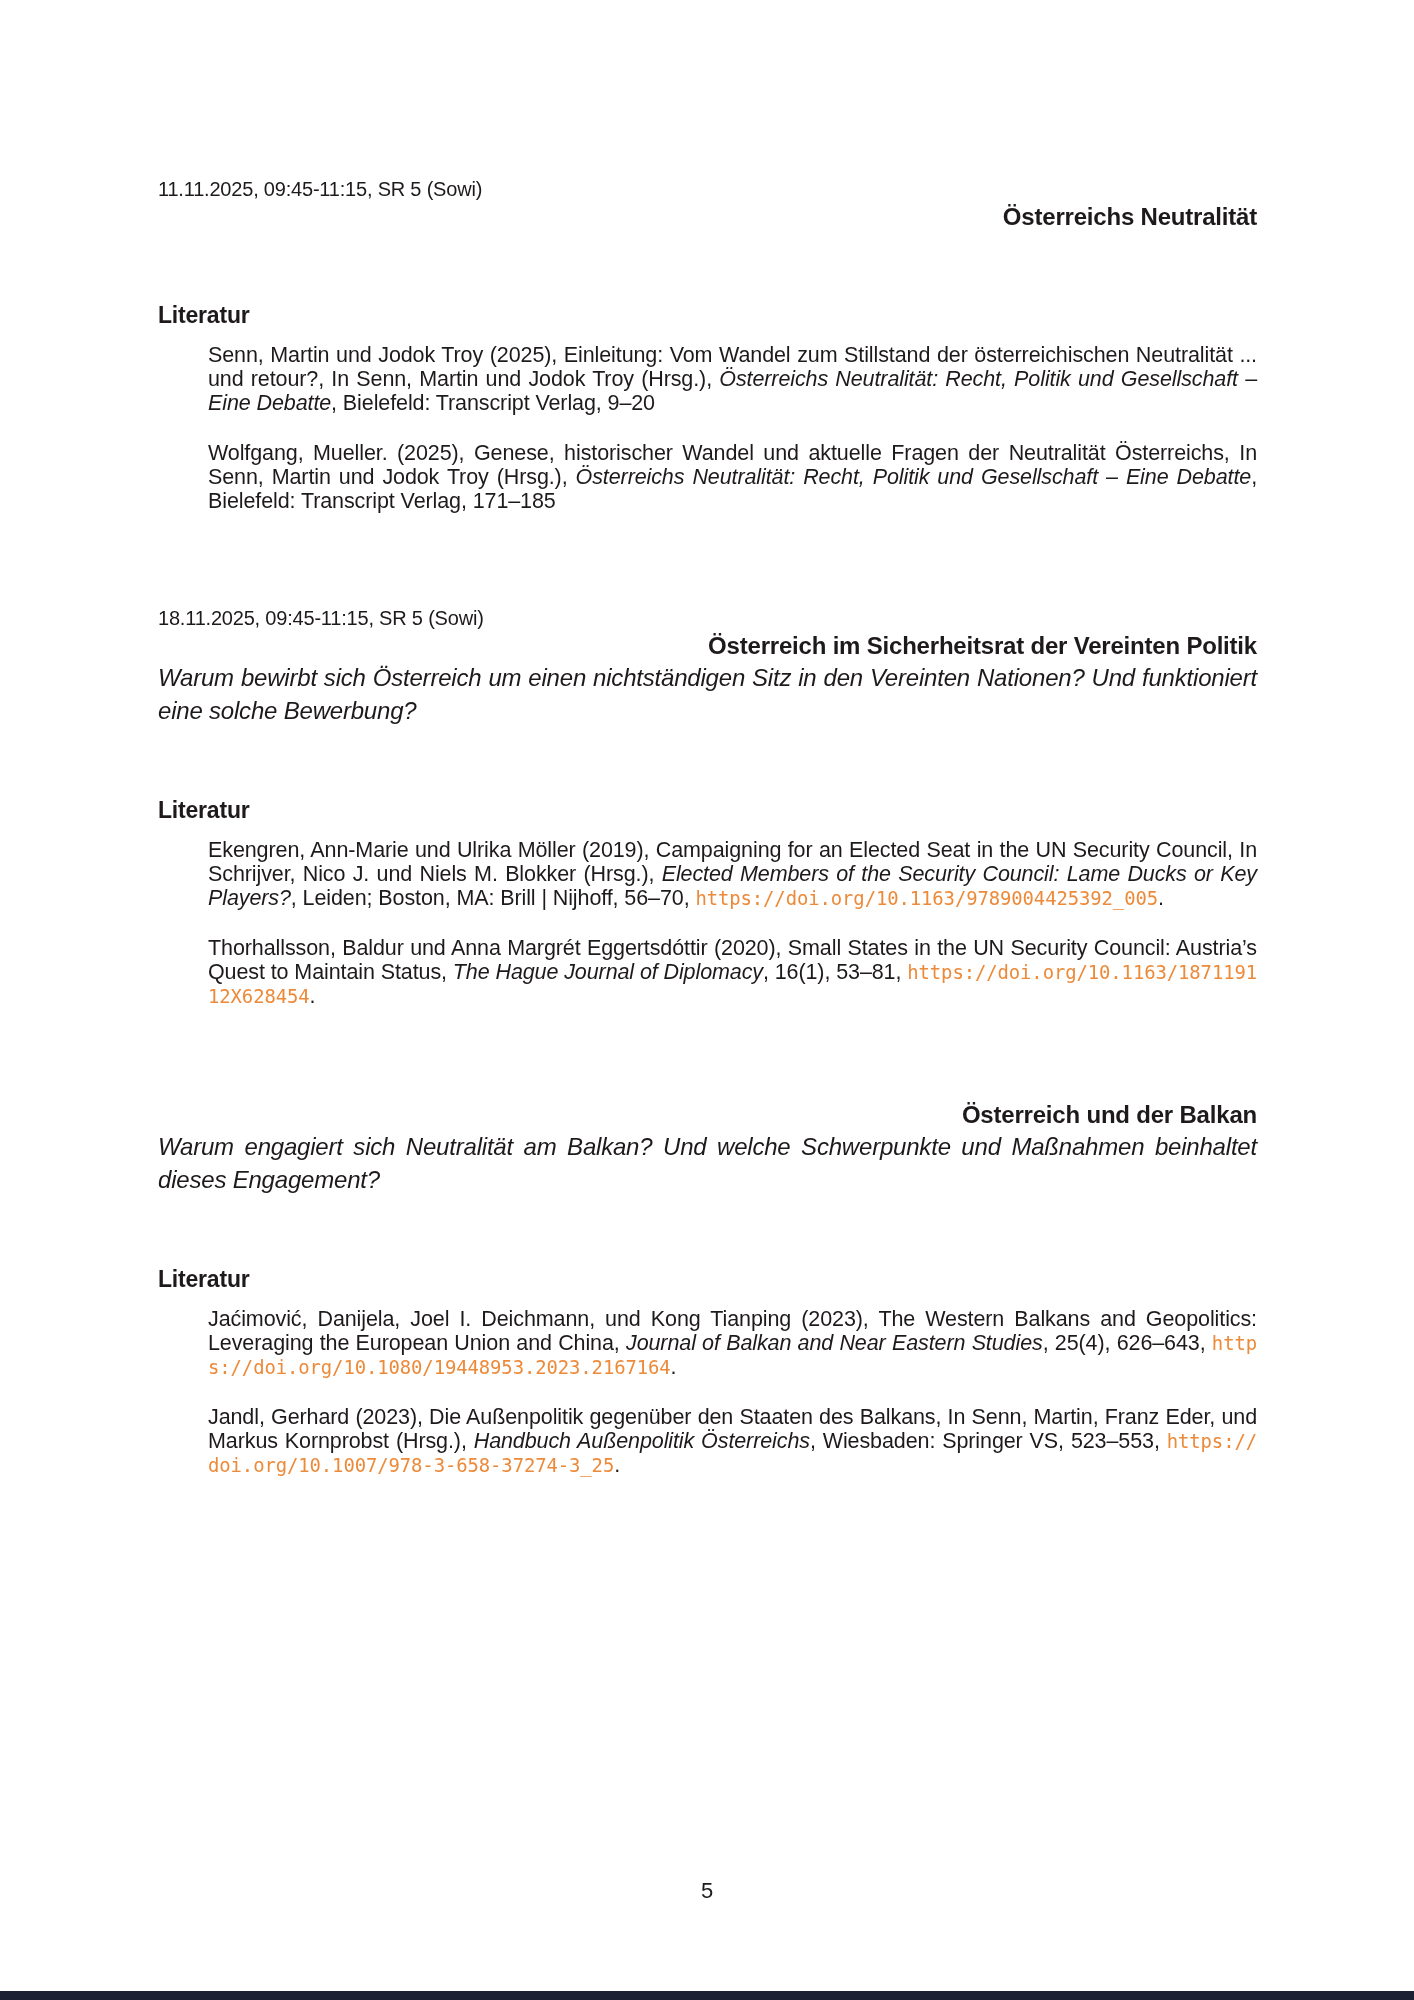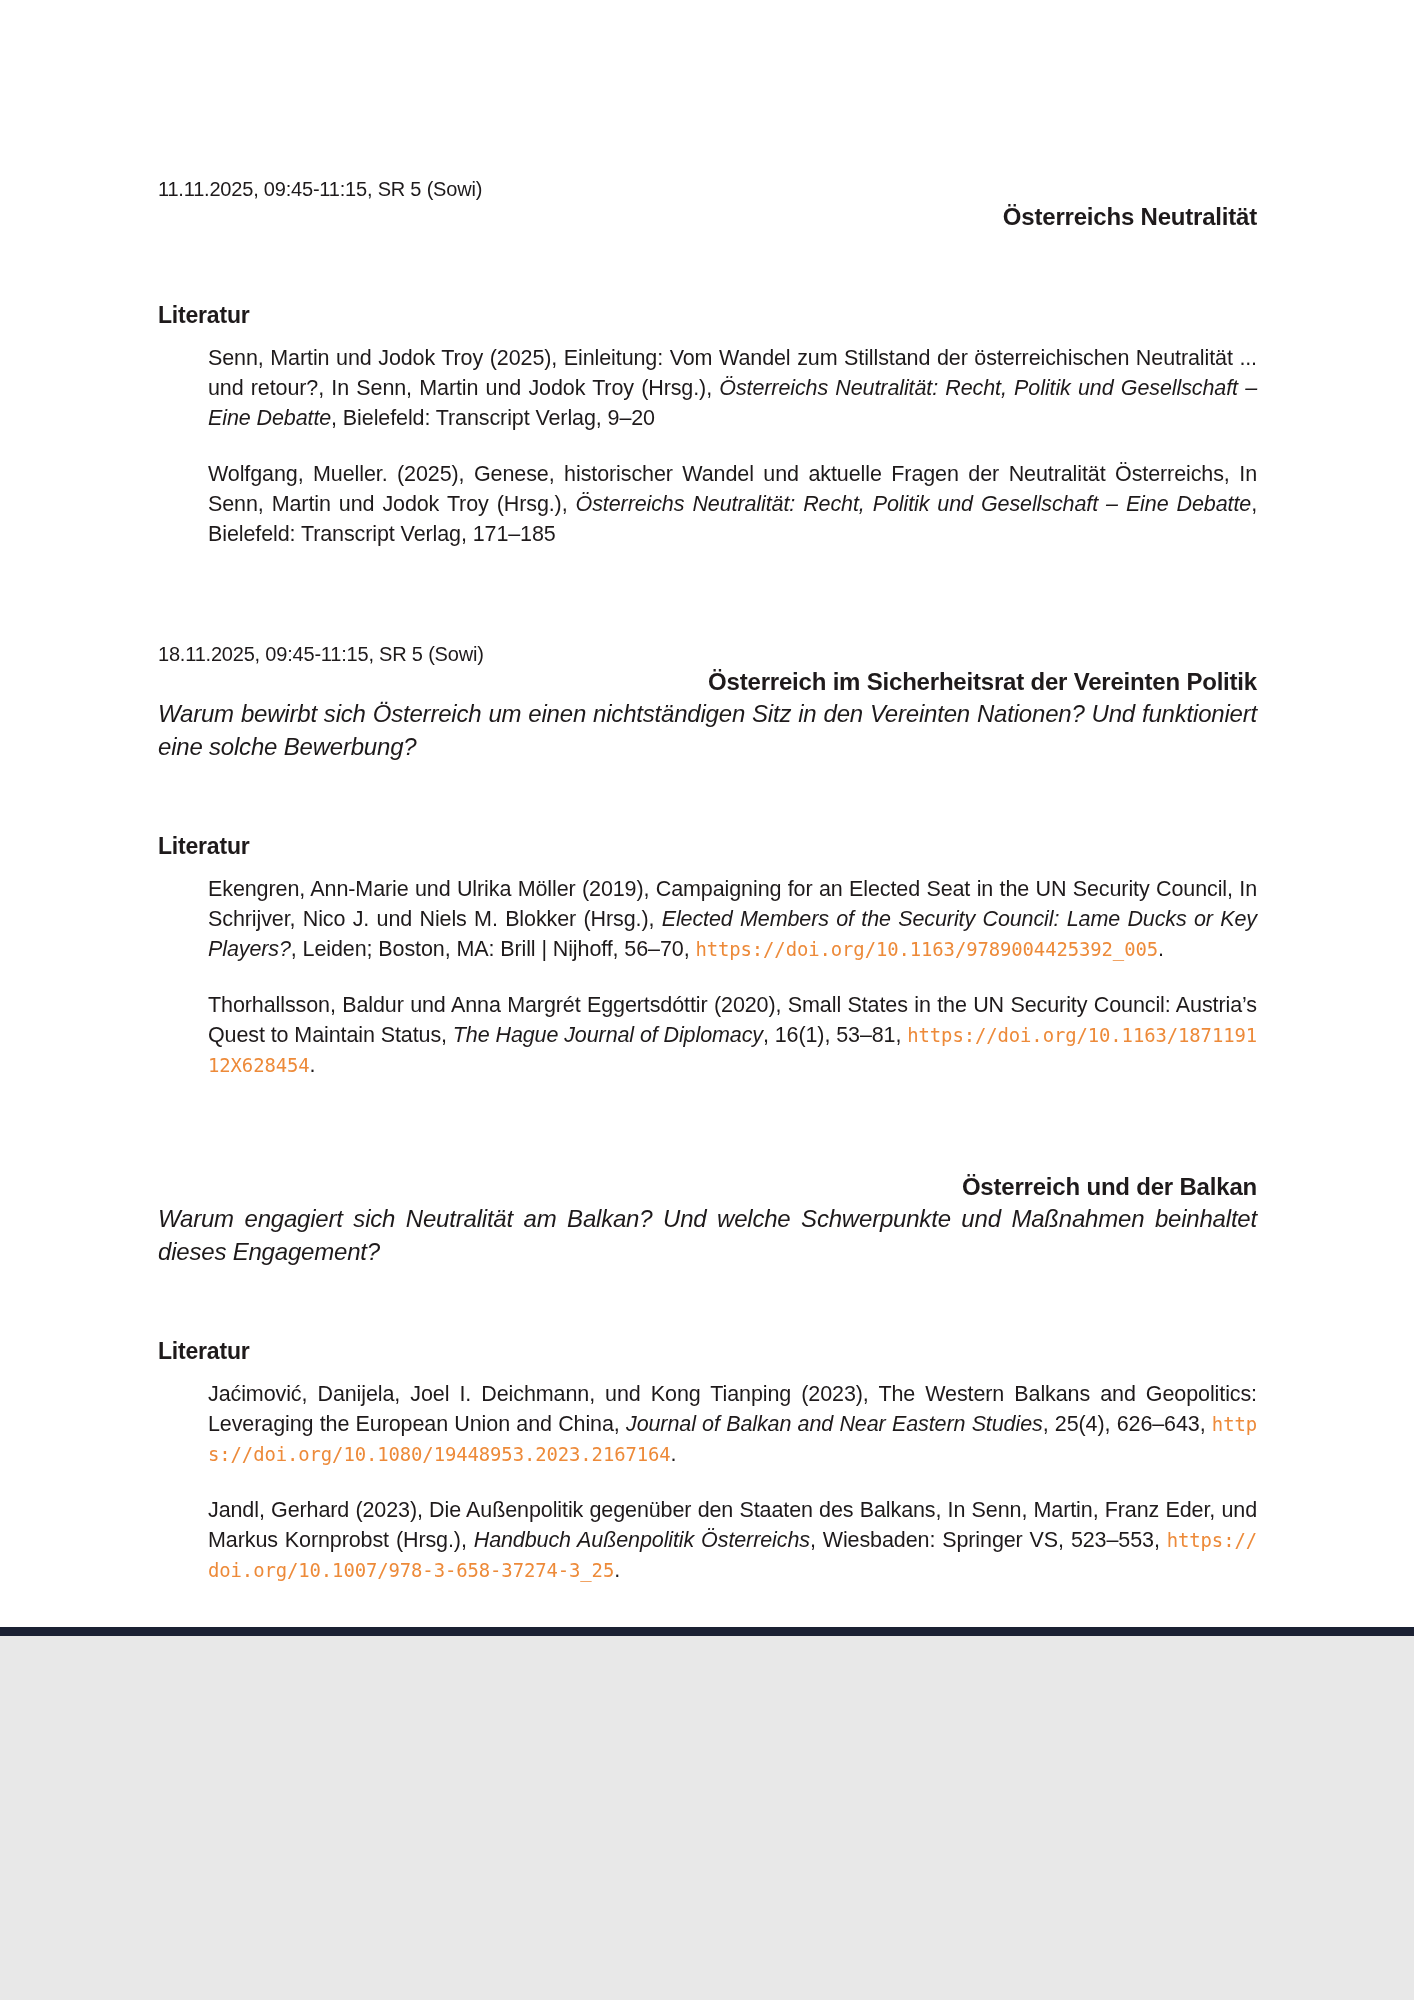--- a/index.html
+++ b/index.html
@@ -3,21 +3,21 @@
 <meta charset="utf-8">
 <style>
   :root{
     --text:#1e1a1b;
     --link:#ed8a39;
     --bar:#1b2133;
   }
   html,body{margin:0;padding:0;background:#e8e8e8;}
   .page{
     position:relative;
-    width:1414px;height:1636px;
+    width:1414px;height:2000px;
     background:#ffffff;
     color:var(--text);
     font-family:"Liberation Sans","DejaVu Sans",sans-serif;
     overflow:hidden;
   }
   .content{
     position:absolute;
     top:176px;left:158px;width:1099px;
   }
   .session{margin-bottom:92px;}
@@ -33,21 +33,21 @@
   .session-question{
     font-size:24px;font-style:italic;line-height:33px;
     text-align:justify;letter-spacing:-0.2px;
   }
   .literature-heading{
     font-size:23px;font-weight:600;line-height:30px;
     margin-top:68px;letter-spacing:-0.2px;
   }
   .references{margin-top:13px;margin-left:50px;}
   .reference{
-    font-size:21.5px;line-height:30px;margin:0 0 26px 0;
+    font-size:21.5px;line-height:24px;margin:0 0 26px 0;
     text-align:justify;
     -webkit-hyphens:manual;hyphens:manual;
     letter-spacing:-0.1px;
   }
   .reference:last-child{margin-bottom:0;}
   .seg-normal{}
   .seg-italic{font-style:italic;}
   .seg-link{
     font-family:"DejaVu Sans Mono","Liberation Mono",monospace;
     color:var(--link);

